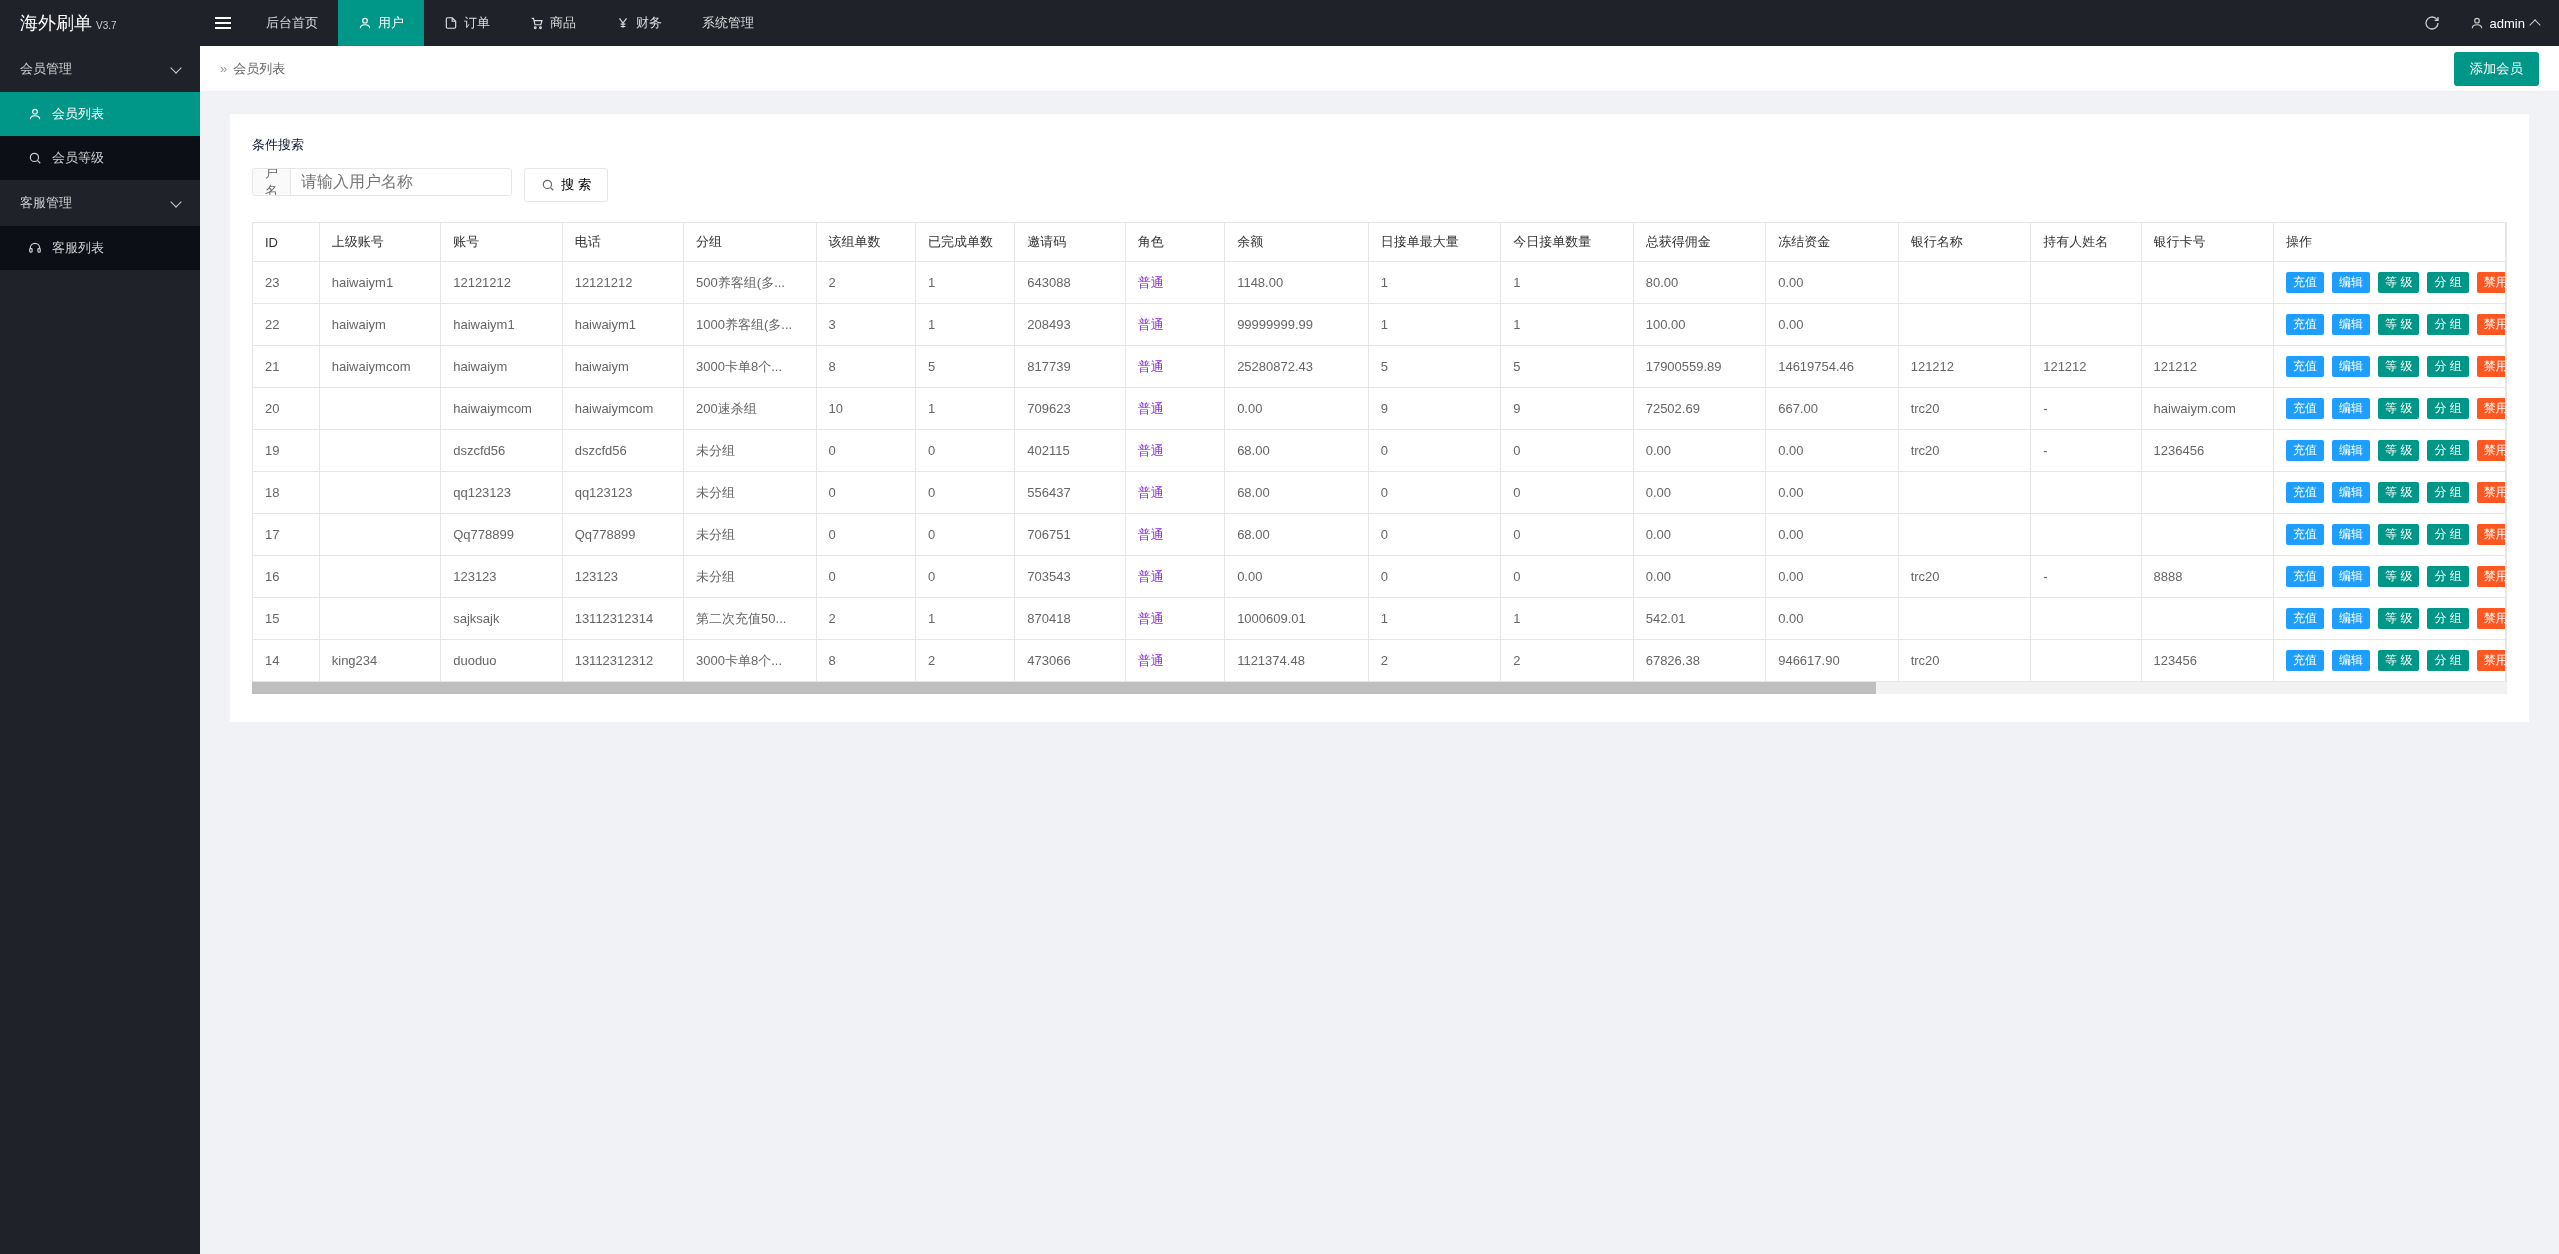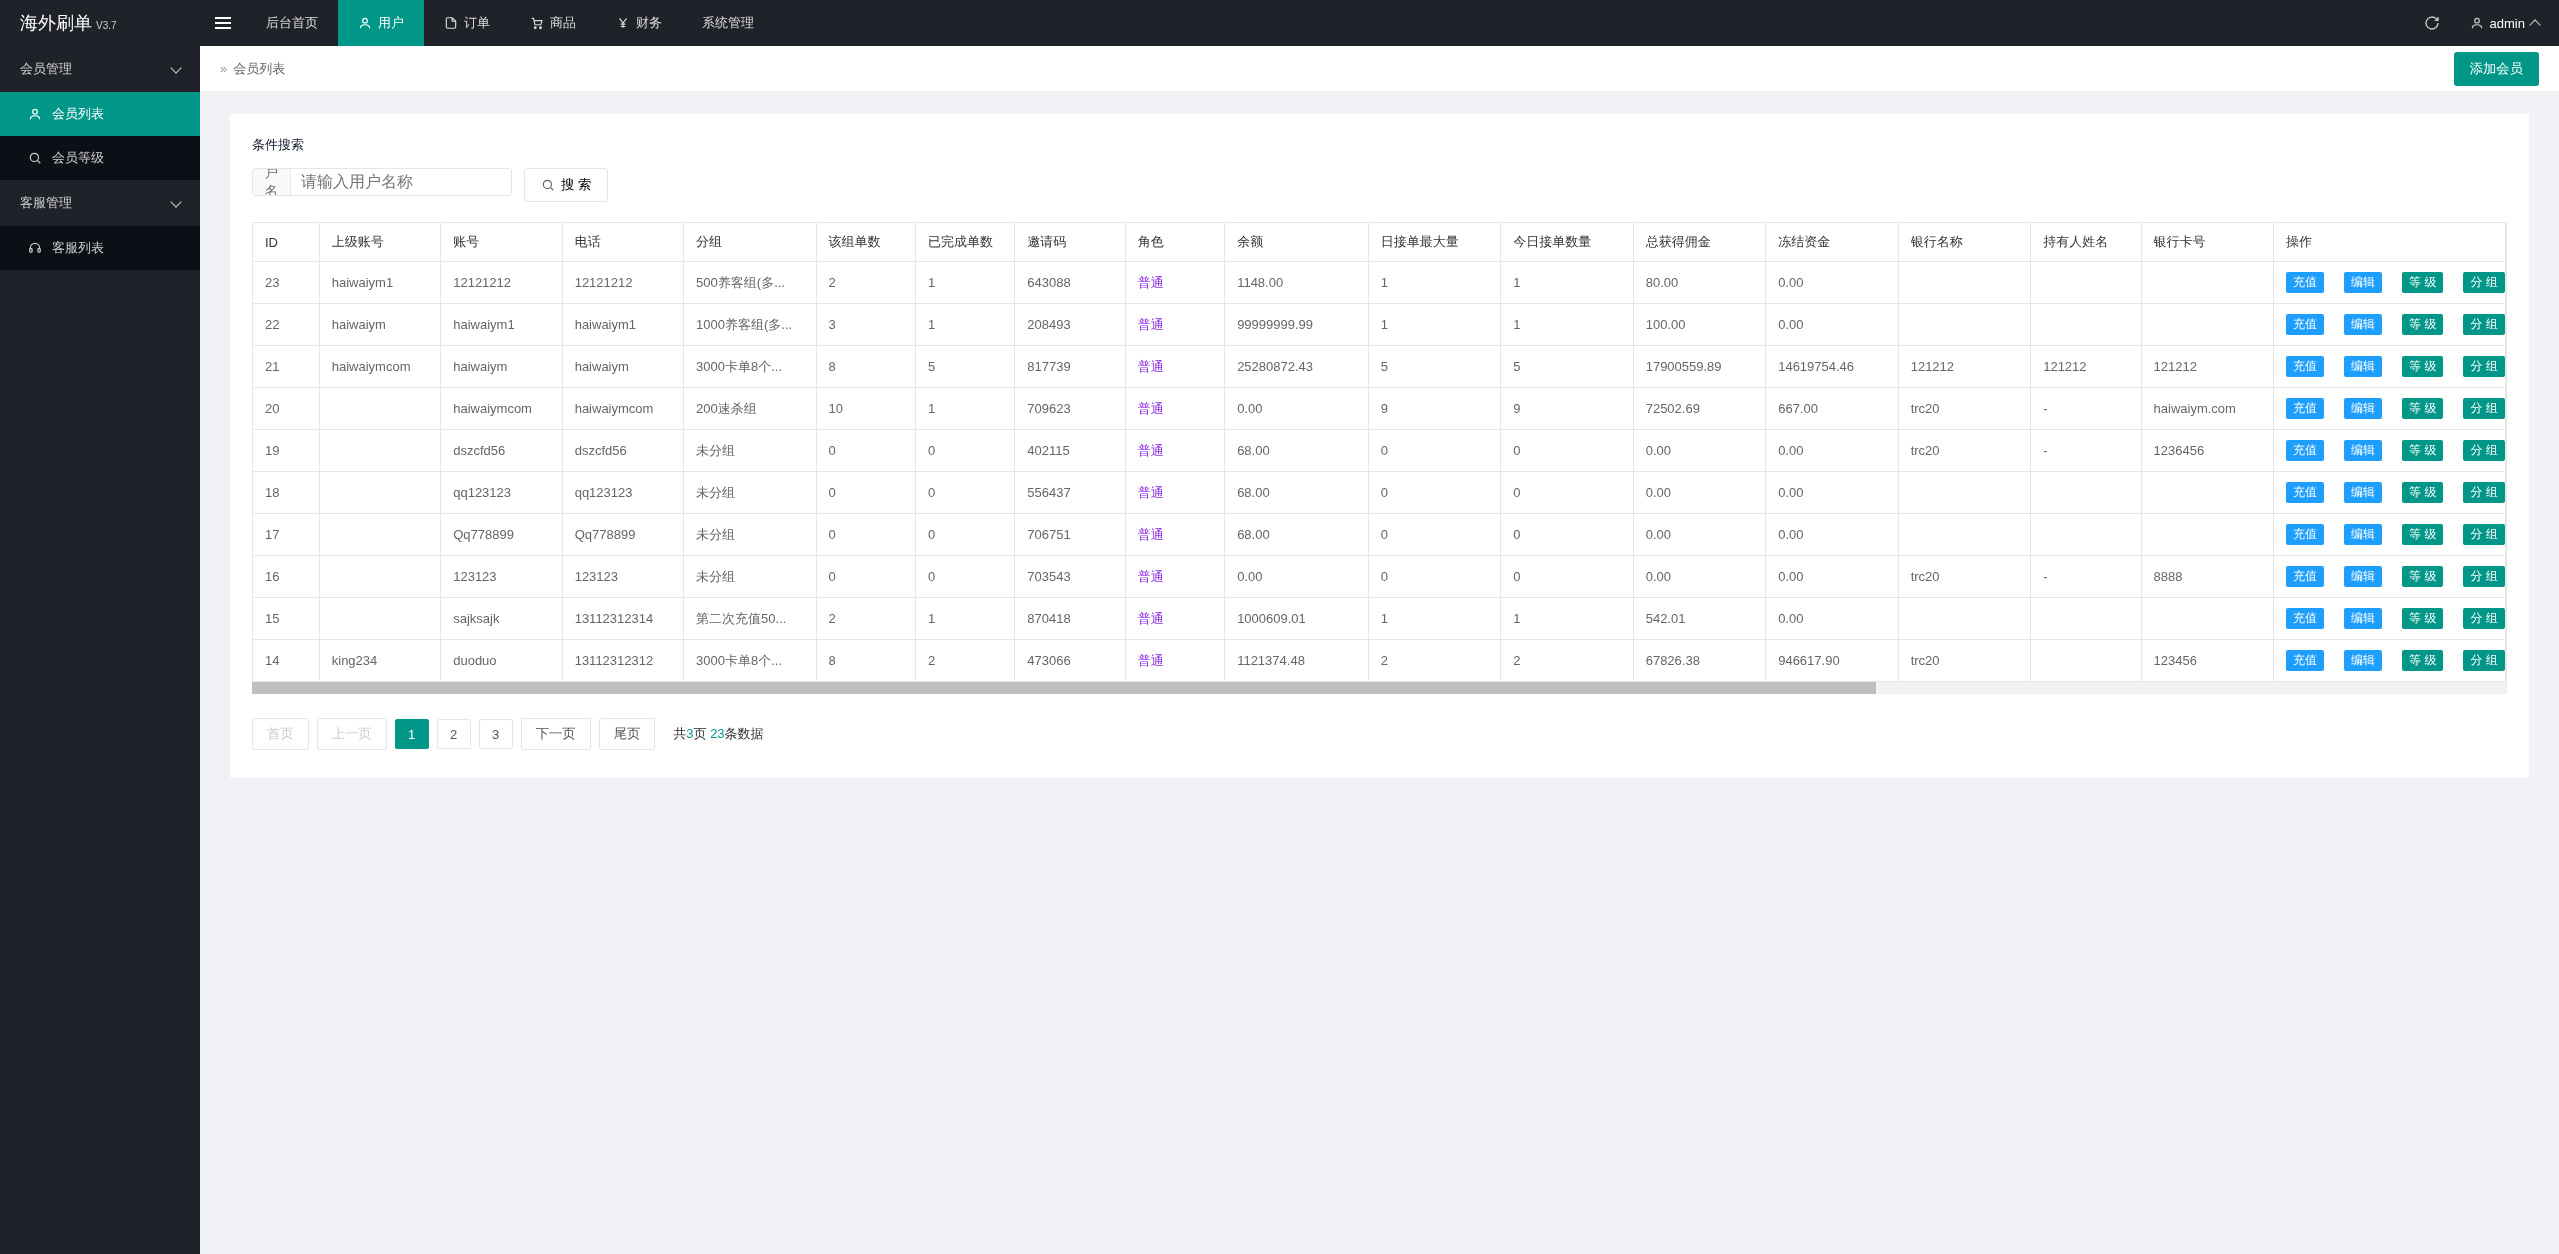--- a/index.html
+++ b/index.html
@@ -188,21 +188,21 @@
   text-align: left;
   font-weight: normal;
   color: #666;
   white-space: nowrap;
   overflow: hidden;
   text-overflow: ellipsis;
 }
 .data-table thead th { background: #fff; color: #333; }
 .data-table thead tr { border-bottom: 1px solid #e6e6e6; }
 .role-tag { color: #8a2be2; }
-.actions { display: flex; gap: 20px; flex-wrap: nowrap; }
+.actions { display: flex; gap: 8px; flex-wrap: nowrap; }
 .mini-btn {
   padding: 2px 7px;
   font-size: 12px;
   border: none;
   border-radius: 2px;
   color: #fff;
   cursor: pointer;
 }
 .b-blue { background: #1e9fff; }
 .b-teal { background: #009688; }
@@ -706,24 +706,14 @@
   </div>
               </td>
             </tr>
           </tbody>
       </table>
     </div>
     <div class="table-scrollbar">
       <div class="thumb"></div>
     </div>
 
-    <div class="pagination" id="pagination">
-        <button class="page-btn disabled">首页</button>
-        <button class="page-btn disabled">上一页</button>
-        <span class="page-num active">1</span>
-        <span class="page-num">2</span>
-        <span class="page-num">3</span>
-        <button class="page-btn">下一页</button>
-        <button class="page-btn">尾页</button>
-        <span class="page-info">共<span class="hl">3</span>页 <span class="hl">23</span>条数据</span>
-      </div>
   </div>
 </main>
 
 </body></html>

